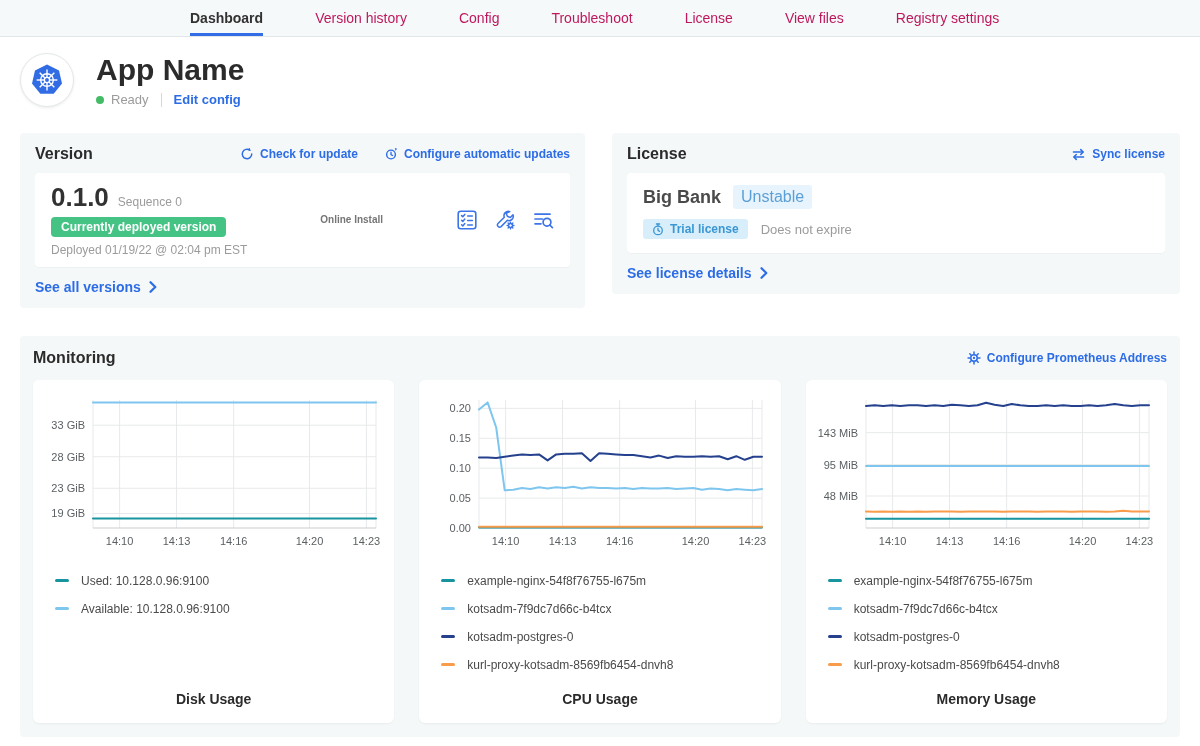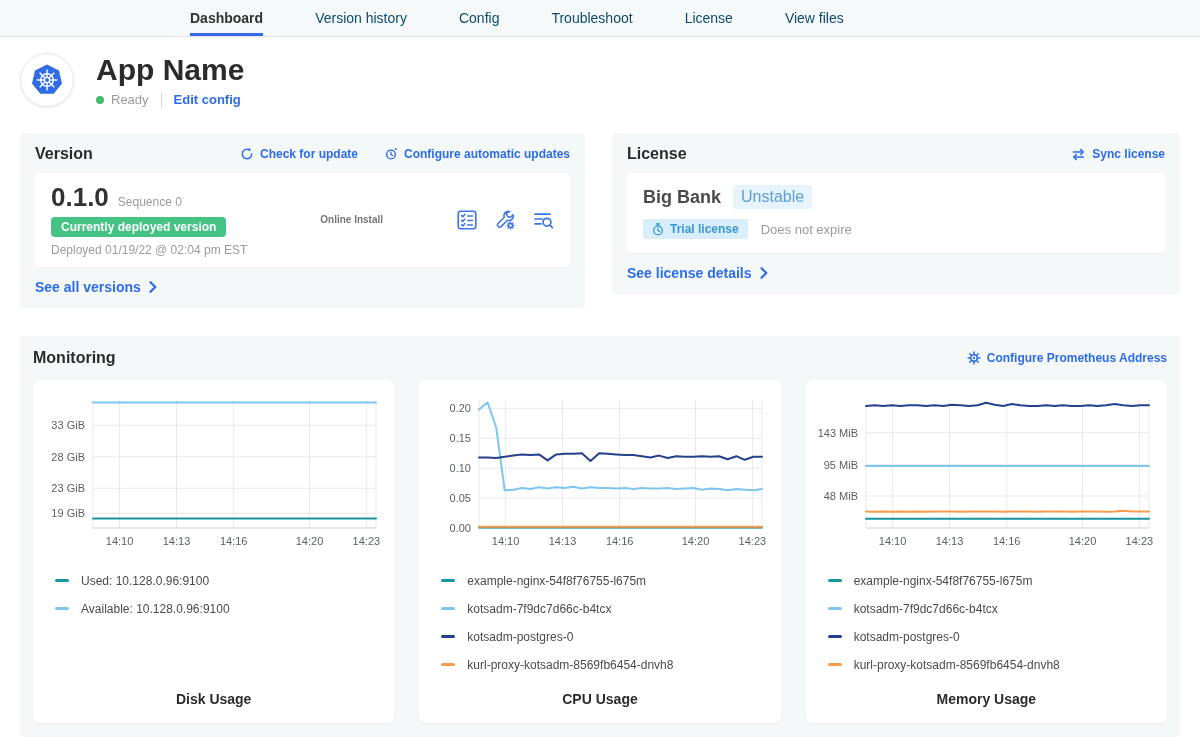--- a/index.html
+++ b/index.html
@@ -10,21 +10,21 @@
   }
   *{box-sizing:border-box;}
   html,body{margin:0;padding:0;background:#fff;color:var(--dark);
     font-family:"Liberation Sans",sans-serif;min-width:1200px;}
   a{text-decoration:none;cursor:pointer;}
 
   
   .topnav{height:37px;background:#f6f9fa;border-bottom:1px solid #e2e6e8;
     display:flex;align-items:stretch;padding-left:190px;}
   .tabs{list-style:none;margin:0;padding:0;display:flex;align-items:stretch;}
-  .tab{font-size:14px;color:#0c4a6e;display:flex;align-items:center;
+  .tab{font-size:14px;color:#be185d;display:flex;align-items:center;
     margin-right:52px;border-bottom:3px solid transparent;padding-top:2px;cursor:pointer;white-space:nowrap;}
   .tab.active{color:var(--dark);font-weight:bold;border-bottom-color:#326de6;}
 
   .content{padding:0 20px;}
 
   
   .app-header{display:flex;align-items:center;margin-top:16px;}
   .k8s-badge{width:54px;height:54px;border-radius:50%;background:#fff;border:1px solid #e4e8ea;
     box-shadow:0 1px 3px rgba(0,0,0,.08);display:flex;align-items:center;justify-content:center;flex:none;}
   .app-title-block{margin-left:22px;}
@@ -83,20 +83,21 @@
 <body>
 
 <nav class="topnav">
   <ul class="tabs">
       <li class="tab active">Dashboard</li>
       <li class="tab">Version history</li>
       <li class="tab">Config</li>
       <li class="tab">Troubleshoot</li>
       <li class="tab">License</li>
       <li class="tab">View files</li>
+      <li class="tab">Registry settings</li>
     </ul>
 </nav>
 
 <div class="content">
 
   <header class="app-header">
     <div class="k8s-badge">
       <svg width="40" height="40" viewBox="0 0 52 52">
         <polygon points="26,6 41.6,13.5 45.5,30.4 34.7,44 17.3,44 6.5,30.4 10.4,13.5" fill="#326CE5"></polygon>
         <g stroke="#fff" stroke-width="1.8">

